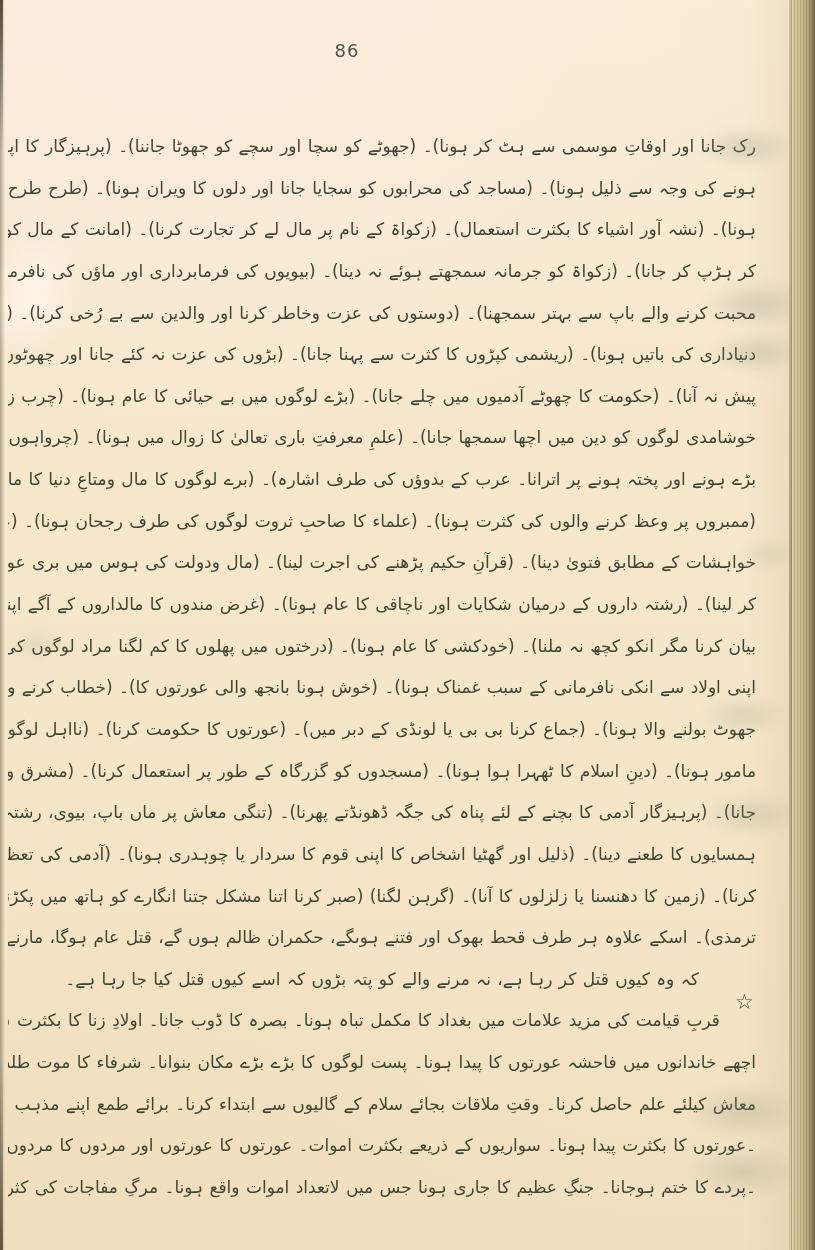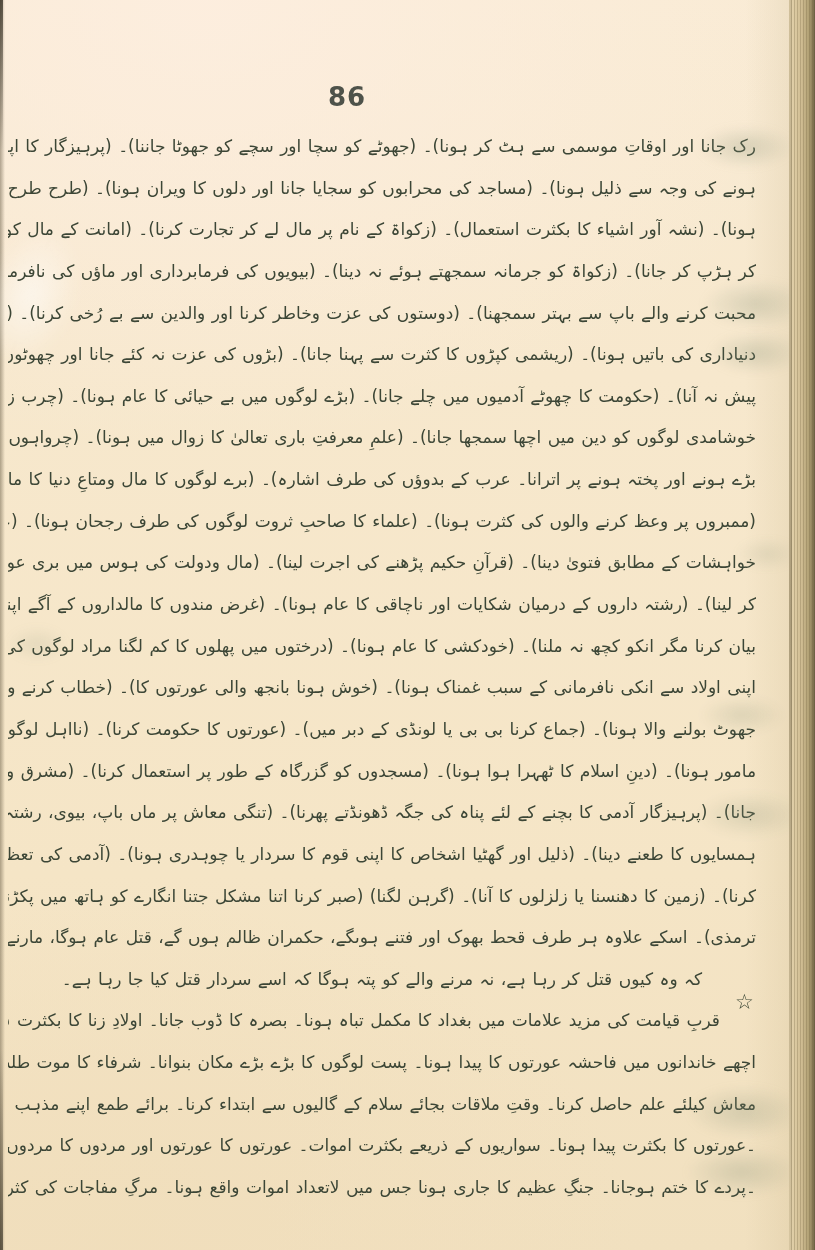--- a/index.html
+++ b/index.html
@@ -42,21 +42,21 @@
     content:"";position:absolute;left:0;bottom:0;height:200px;width:3px;
     background:linear-gradient(to top, rgba(45,40,28,.65), rgba(45,40,28,0));
   }
   .crease{
     position:absolute;left:-14px;top:225px;width:90px;height:140px;
     background:radial-gradient(ellipse at center, rgba(255,255,255,.55), rgba(255,255,255,0) 70%);
     transform:rotate(18deg);filter:blur(6px);pointer-events:none;
   }
   .page-number{
     position:absolute;top:40px;left:347px;transform:translateX(-50%);
-    font-size:26px;font-weight:700;letter-spacing:1px;color:#4e524a;margin-top:42px;
+    font-size:18px;font-weight:400;letter-spacing:1px;color:#4e524a;
   }
   .text-block{
     position:absolute;top:126px;left:8px;width:748px;
     direction:rtl;unicode-bidi:embed;
     font-size:17px;color:#3c4636;
   }
   .line{
     height:41.65px;line-height:41.65px;overflow:hidden;
     text-align:justify;text-align-last:justify;word-spacing:1px;
     white-space:nowrap;
@@ -107,21 +107,21 @@
         <div class="line">خواہشات کے مطابق فتویٰ دینا)۔ (قرآنِ حکیم پڑھنے کی اجرت لینا)۔ (مال ودولت کی ہوس میں بری عورتوں سے شادی</div>
         <div class="line">کر لینا)۔ (رشتہ داروں کے درمیان شکایات اور ناچاقی کا عام ہونا)۔ (غرض مندوں کا مالداروں کے آگے اپنی حاجت</div>
         <div class="line">بیان کرنا مگر انکو کچھ نہ ملنا)۔ (خودکشی کا عام ہونا)۔ (درختوں میں پھلوں کا کم لگنا مراد لوگوں کی اولاد میں کمی ہونا)۔ (ماؤں کا</div>
         <div class="line">اپنی اولاد سے انکی نافرمانی کے سبب غمناک ہونا)۔ (خوش ہونا بانجھ والی عورتوں کا)۔ (خطاب کرنے والوں کی اکثریت کا</div>
         <div class="line">جھوٹ بولنے والا ہونا)۔ (جماع کرنا بی بی یا لونڈی کے دبر میں)۔ (عورتوں کا حکومت کرنا)۔ (نااہل لوگوں کا ذمہ داری پر</div>
         <div class="line">مامور ہونا)۔ (دینِ اسلام کا ٹھہرا ہوا ہونا)۔ (مسجدوں کو گزرگاہ کے طور پر استعمال کرنا)۔ (مشرق ومغرب تاجروں کا عام آنا</div>
         <div class="line">جانا)۔ (پرہیزگار آدمی کا بچنے کے لئے پناہ کی جگہ ڈھونڈتے پھرنا)۔ (تنگی معاش پر ماں باپ، بیوی، رشتہ داروں یا</div>
         <div class="line">ہمسایوں کا طعنے دینا)۔ (ذلیل اور گھٹیا اشخاص کا اپنی قوم کا سردار یا چوہدری ہونا)۔ (آدمی کی تعظیم اسکے شر کے خوف سے</div>
         <div class="line">کرنا)۔ (زمین کا دھنسنا یا زلزلوں کا آنا)۔ (گرہن لگنا) (صبر کرنا اتنا مشکل جتنا انگارے کو ہاتھ میں پکڑنا) (بحوالہ جامع</div>
         <div class="line">ترمذی)۔ اسکے علاوہ ہر طرف قحط بھوک اور فتنے ہوںگے، حکمران ظالم ہوں گے، قتل عام ہوگا، مارنے والے کو یہ پتہ نہ ہوگا</div>
-        <div class="line">کہ وہ کیوں قتل کر رہا ہے، نہ مرنے والے کو پتہ ہوگا کہ اسے سردار قتل کیا جا رہا ہے۔</div>
+        <div class="line">کہ وہ کیوں قتل کر رہا ہے، نہ مرنے والے کو پتہ بڑوں کہ اسے کیوں قتل کیا جا رہا ہے۔</div>
       </div>
     <div id="para2" class="para">
         <div class="line">قربِ قیامت کی مزید علامات میں بغداد کا مکمل تباہ ہونا۔ بصرہ کا ڈوب جانا۔ اولادِ زنا کا بکثرت ہونا۔ سود کا عام رواج پانا۔</div>
         <div class="line">اچھے خاندانوں میں فاحشہ عورتوں کا پیدا ہونا۔ پست لوگوں کا بڑے بڑے مکان بنوانا۔ شرفاء کا موت طلب کرنا۔ حصول</div>
         <div class="line">معاش کیلئے علم حاصل کرنا۔ وقتِ ملاقات بجائے سلام کے گالیوں سے ابتداء کرنا۔ برائے طمع اپنے مذہب اور فرقوں کو چھوڑنا</div>
         <div class="line">۔عورتوں کا بکثرت پیدا ہونا۔ سواریوں کے ذریعے بکثرت اموات۔ عورتوں کا عورتوں اور مردوں کا مردوں کیساتھ شادی کرنا</div>
         <div class="line">۔پردے کا ختم ہوجانا۔ جنگِ عظیم کا جاری ہونا جس میں لاتعداد اموات واقع ہونا۔ مرگِ مفاجات کی کثرت۔ امام مہدی کے</div>
       </div>
   </div>
 

